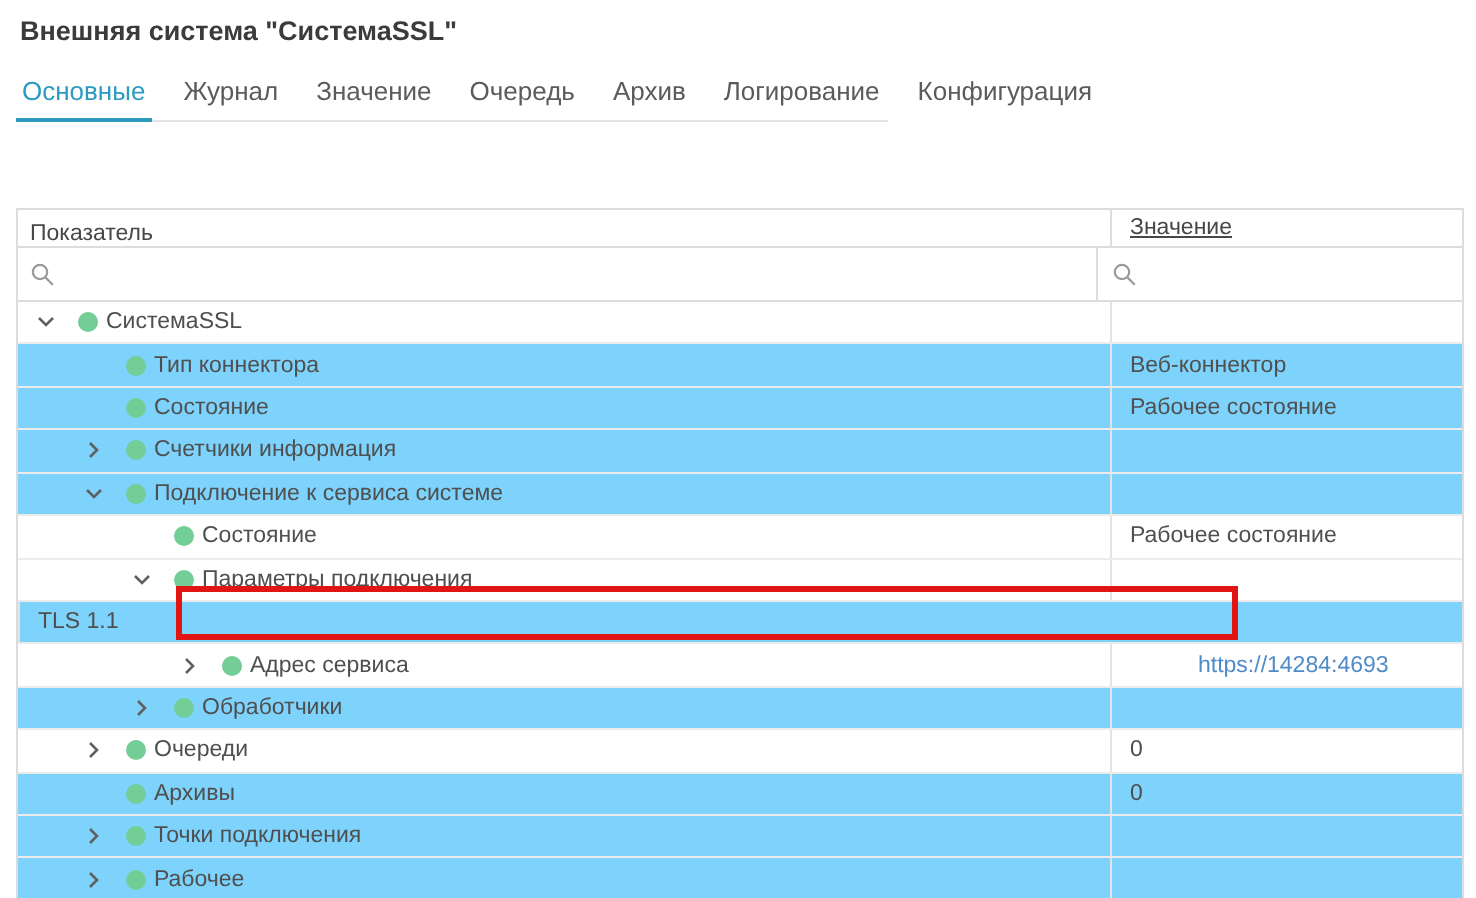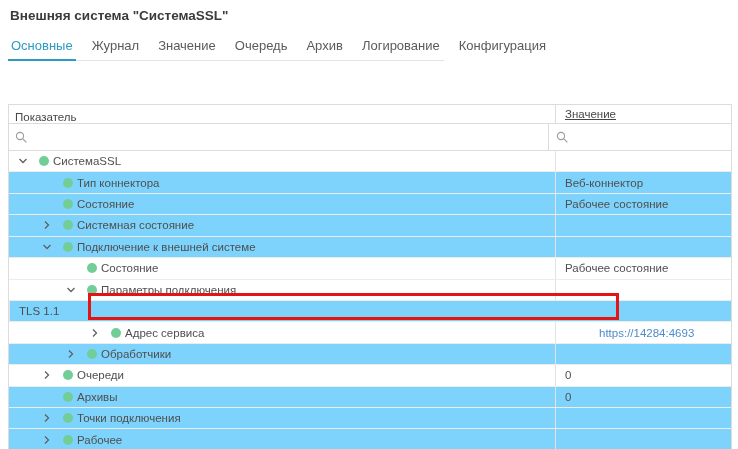--- a/index.html
+++ b/index.html
@@ -117,34 +117,34 @@
         </div>
         <div class="trow gray">
           <div class="cell-label">
             <span class="spacer" style="width: 30px;"></span>
             <span class="chev">
               <svg width="12" height="12" viewBox="0 0 12 12">
                 <path d="M4 2.5 L7.5 6 L4 9.5" fill="none" stroke="#606060" stroke-width="1.3"></path>
               </svg>
             </span>
             <span class="dot"></span>
-            <span class="rlabel">Системная состояние</span>
+            <span class="rlabel">Счетчики информация</span>
           </div>
           <div class="cell-value"></div>
         </div>
         <div class="trow gray">
           <div class="cell-label">
             <span class="spacer" style="width: 30px;"></span>
             <span class="chev">
               <svg width="12" height="12" viewBox="0 0 12 12">
                 <path d="M2.5 4 L6 7.5 L9.5 4" fill="none" stroke="#606060" stroke-width="1.3"></path>
               </svg>
             </span>
             <span class="dot"></span>
-            <span class="rlabel">Подключение к внешней системе</span>
+            <span class="rlabel">Подключение к сервиса системе</span>
           </div>
           <div class="cell-value"></div>
         </div>
         <div class="trow light">
           <div class="cell-label">
             <span class="spacer" style="width: 54px;"></span>
             <span class="chev"></span>
             <span class="dot"></span>
             <span class="rlabel">Состояние</span>
           </div>

